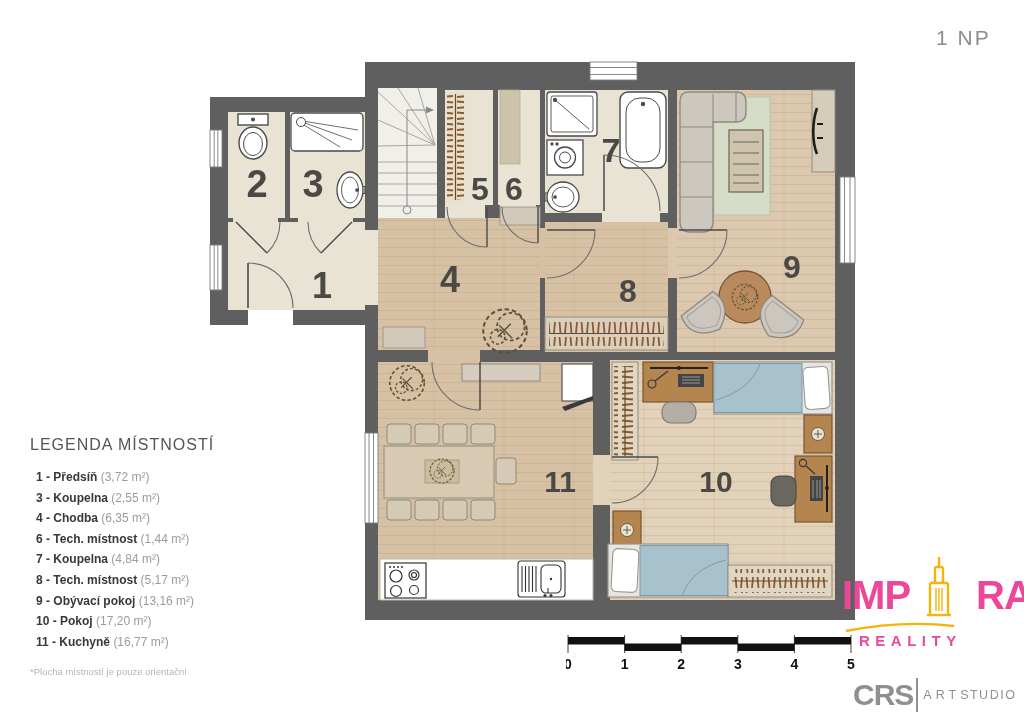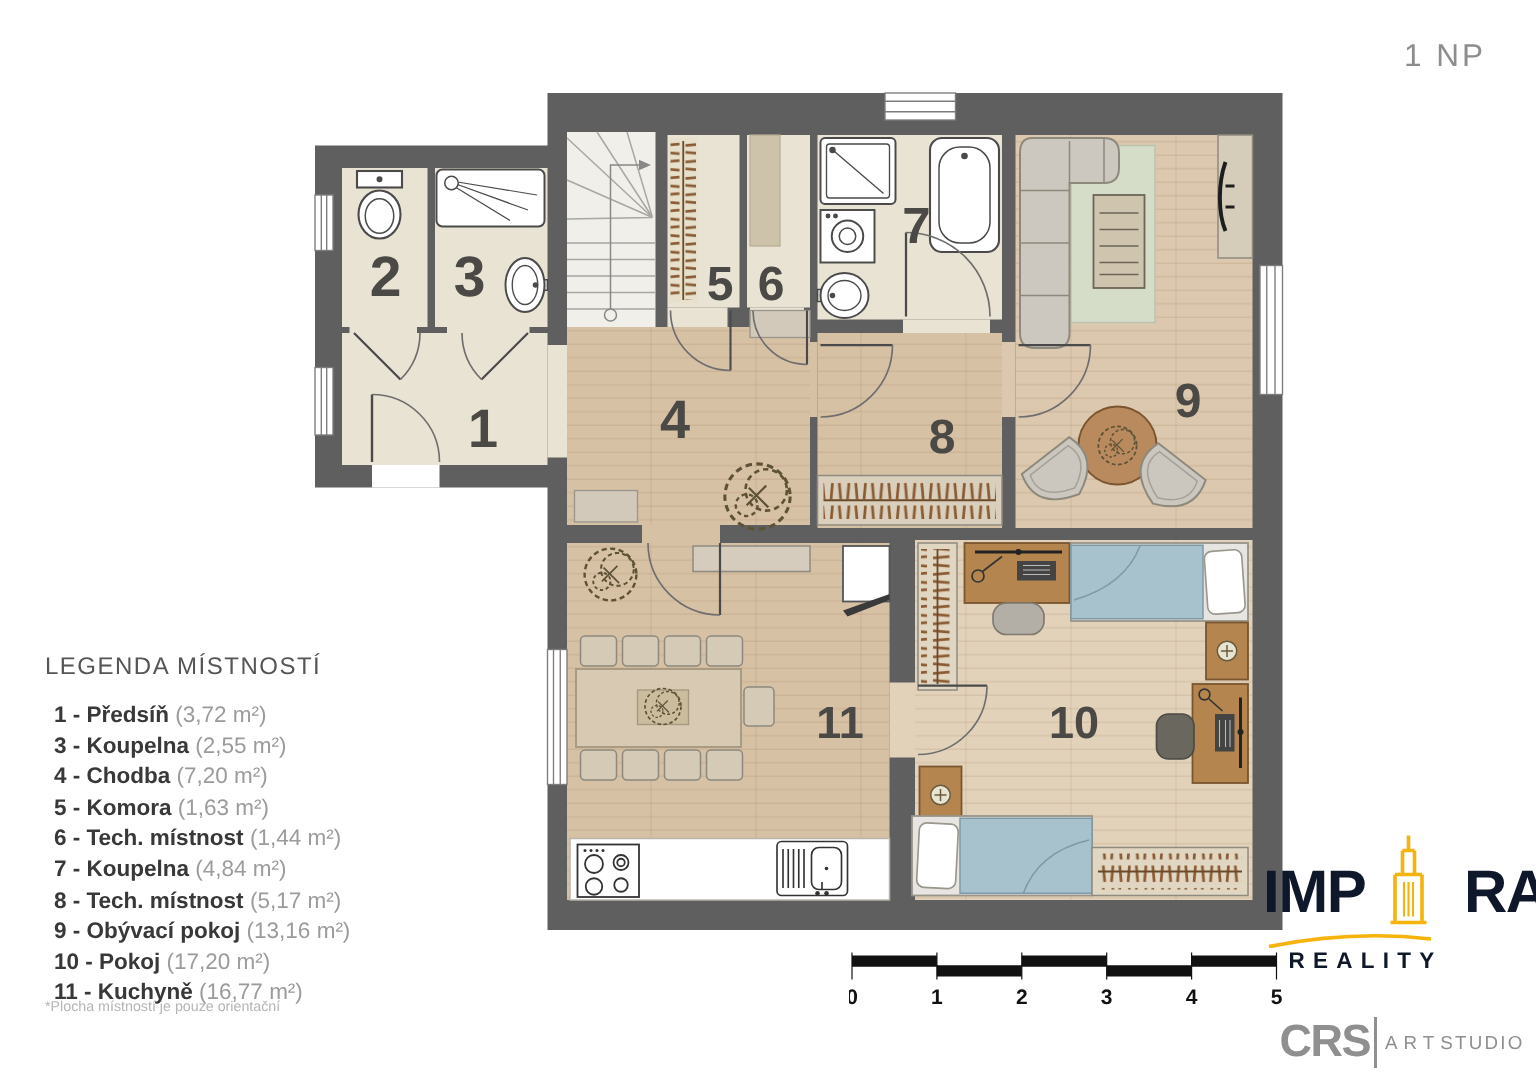--- a/index.html
+++ b/index.html
@@ -4,26 +4,26 @@
 <style>
   html,body{margin:0;padding:0;background:#fff;}
   .page{position:relative;width:1024px;height:723px;background:#ffffff;overflow:hidden;
         font-family:"Liberation Sans",sans-serif;}
   .abs{position:absolute;}
   
   .floor-label{left:936px;top:26px;font-size:21px;color:#8d8d8d;letter-spacing:2px;font-weight:400;}
   
   .legend{left:30px;top:436px;width:240px;color:#3a3a3a;}
   .legend-title{font-size:16px;font-weight:400;color:#555;letter-spacing:1px;margin-bottom:13px;}
-  .li{font-size:15px;line-height:20.6px;padding-left:6px;white-space:nowrap;}
+  .li{font-size:12px;line-height:20.6px;padding-left:6px;white-space:nowrap;}
   .ln{font-weight:bold;color:#383838;}
   .la{color:#9b9b9b;font-weight:400;}
   .footnote{left:30px;top:666px;font-size:9.5px;color:#b5b5b5;}
   
-  .impira{left:842px;top:556px;width:180px;height:102px;color:#0f172a;}
+  .impira{left:842px;top:556px;width:180px;height:102px;color:#ec4899;}
   .impira .t{position:absolute;font-weight:bold;font-size:40px;letter-spacing:-1px;top:17px;}
   .impira .t1{left:0;}
   .impira .t2{left:124px;margin-left:10px;}
   .impira .bld{position:absolute;left:84px;top:0;}
   .impira .swoosh{position:absolute;left:2px;top:61px;}
   .impira .sub{position:absolute;left:17px;top:76px;font-size:15px;font-weight:bold;letter-spacing:5.5px;}
   
   .crs{left:853px;top:678px;display:flex;align-items:center;color:#8f8f8f;}
   .crs .init{font-size:30px;font-weight:bold;letter-spacing:-1px;line-height:30px;}
   .crs .bar{width:2px;height:34px;background:#8f8f8f;margin:0 5px 0 3px;}
@@ -373,22 +373,21 @@
         <path d="M458,407 A46,46 0 0 1 412,453" stroke="#6e6e6e" stroke-width="1.1"></path>
       </g>
       <text class="rn" x="516" y="442" font-size="30" text-anchor="middle">10</text>
     </g>
   </svg>
 
   <div class="abs legend">
     <div class="legend-title">LEGENDA MÍSTNOSTÍ</div>
     <div class="li"><span class="ln">1 - Předsíň</span> <span class="la">(3,72 m²)</span></div>
     <div class="li"><span class="ln">3 - Koupelna</span> <span class="la">(2,55 m²)</span></div>
-    <div class="li"><span class="ln">4 - Chodba</span> <span class="la">(7,20 m²)</span></div>
-    <div class="li"><span class="ln">5 - Komora</span> <span class="la">(1,63 m²)</span></div>
+    <div class="li"><span class="ln">4 - Chodba</span> <span class="la">(6,35 m²)</span></div>
     <div class="li"><span class="ln">6 - Tech. místnost</span> <span class="la">(1,44 m²)</span></div>
     <div class="li"><span class="ln">7 - Koupelna</span> <span class="la">(4,84 m²)</span></div>
     <div class="li"><span class="ln">8 - Tech. místnost</span> <span class="la">(5,17 m²)</span></div>
     <div class="li"><span class="ln">9 - Obývací pokoj</span> <span class="la">(13,16 m²)</span></div>
     <div class="li"><span class="ln">10 - Pokoj</span> <span class="la">(17,20 m²)</span></div>
     <div class="li"><span class="ln">11 - Kuchyně</span> <span class="la">(16,77 m²)</span></div>
   </div>
   <div class="abs footnote">*Plocha místností je pouze orientační</div>
 
   <svg class="abs" style="left:566px;top:633px;" width="292" height="40" viewBox="0 0 292 40">

